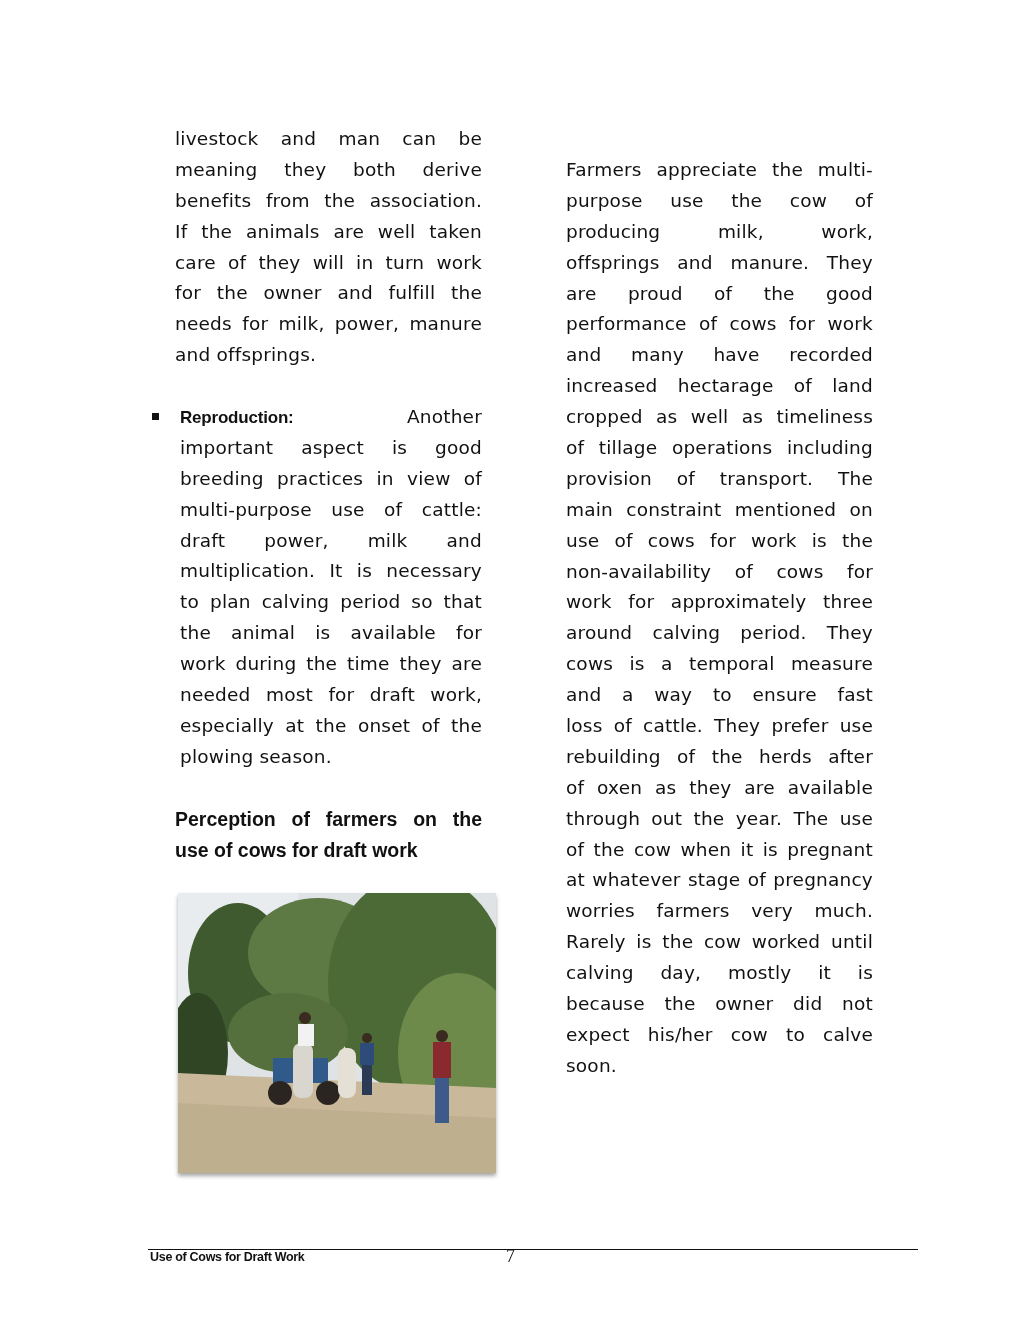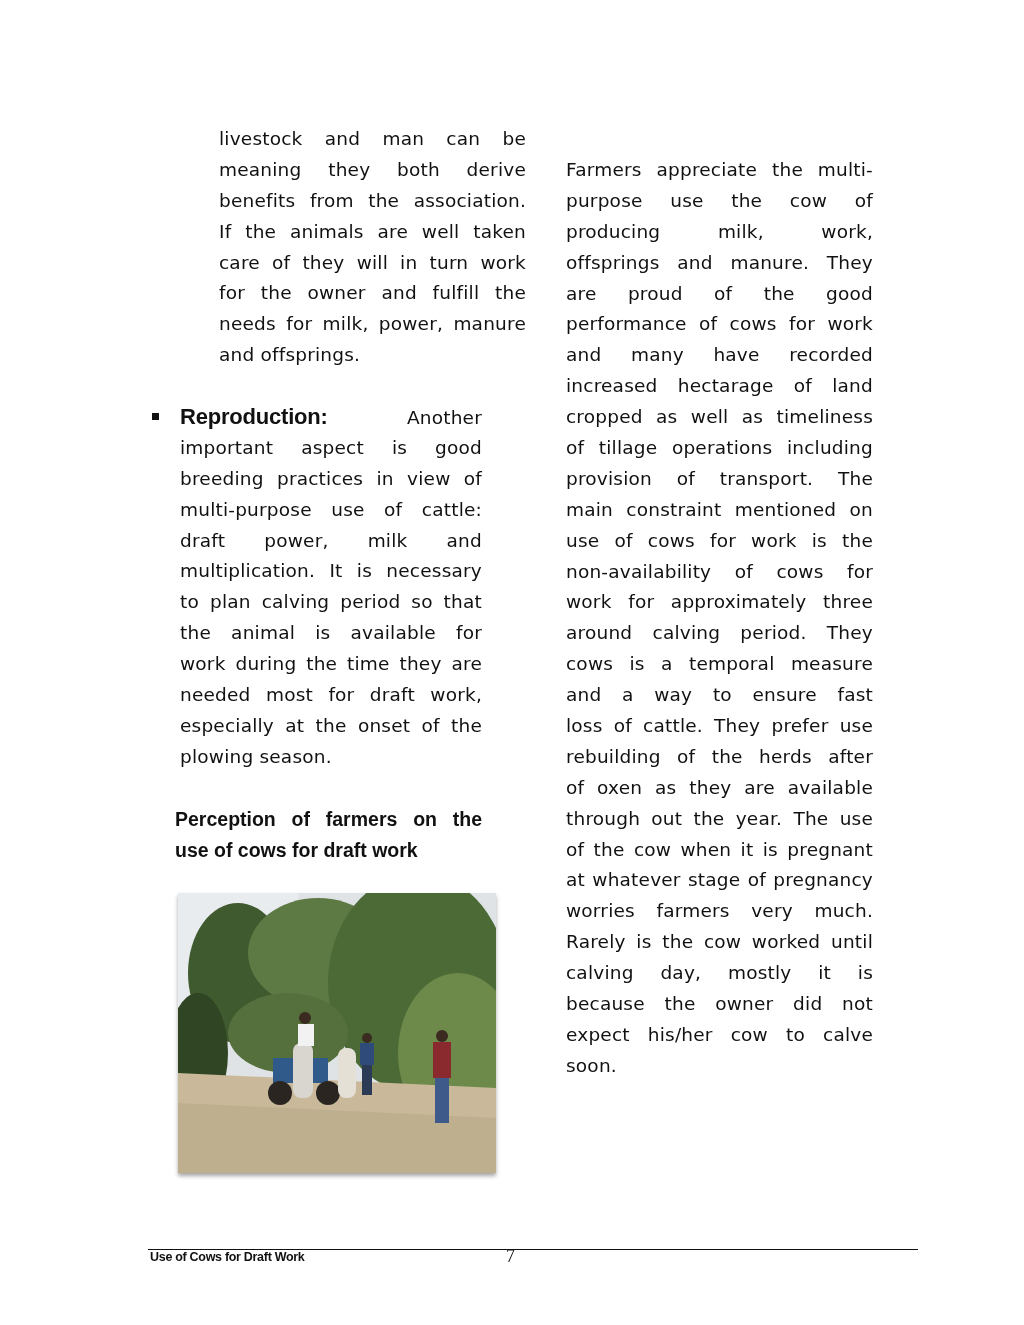--- a/index.html
+++ b/index.html
@@ -1,25 +1,25 @@
 <!DOCTYPE html>
 <html><head>
 <meta charset="utf-8">
 <style>
   html, body { margin: 0; padding: 0; background: #ffffff; }
   body { width: 1024px; height: 1325px; position: relative; overflow: hidden;
          font-family: "DejaVu Sans", sans-serif; color: #111; }
   .col { position: absolute; font-size: 18.5px; line-height: 30.9px; letter-spacing: 0.2px; }
   .line { display: block; white-space: nowrap; text-align: justify; text-align-last: justify; height: 30.9px; }
   .line.last { text-align-last: left; }
-  #left-col-a { left: 175px; top: 124px; width: 307px; margin-left: 44px; }
+  #left-col-a { left: 175px; top: 124px; width: 307px; }
   #left-col-b { left: 180px; top: 402px; width: 302px; }
   #right-col { left: 566px; top: 155px; width: 307px; }
   .bullet { position: absolute; left: 152px; top: 413px; width: 7px; height: 7px; background: #111; }
-  .bold { font-family: "Liberation Sans", sans-serif; font-weight: bold; font-size: 22px; letter-spacing: -0.2px; }
+  .bold { font-family: "Liberation Sans", sans-serif; font-weight: bold; font-size: 17px; letter-spacing: -0.2px; }
   #heading { position: absolute; left: 175px; top: 804px; width: 307px; line-height: 30.9px; }
   #heading .line { font-family: "Liberation Sans", sans-serif; font-weight: bold; font-size: 19.5px; }
   #photo { position: absolute; left: 178px; top: 893px; width: 318px; height: 280px;
            box-shadow: 0 3px 4px rgba(0,0,0,0.35); overflow: hidden; background: #d9d4c4; }
   #footer-rule { position: absolute; left: 148px; top: 1249px; width: 770px; height: 1px; background: #111; }
   #footer-title { position: absolute; left: 150px; top: 1250px; font-family: "Liberation Sans", sans-serif;
                   font-size: 12.5px; font-weight: bold; letter-spacing: -0.3px; }
   #page-number { position: absolute; left: 506px; top: 1246px; font-family: "Liberation Serif", serif; font-size: 18px; }
 </style>
 </head>

